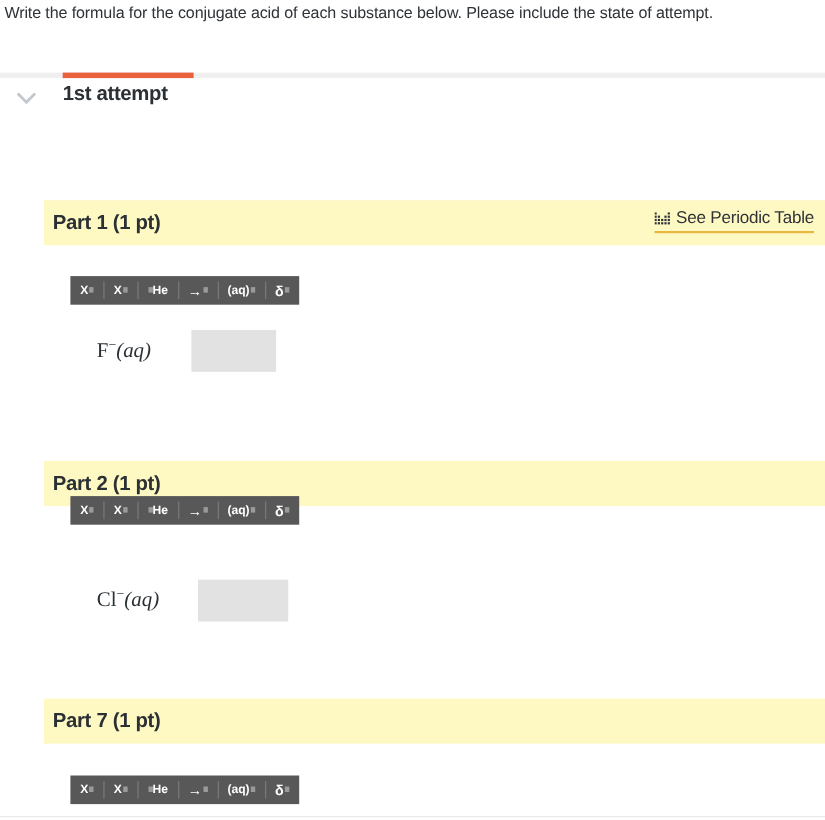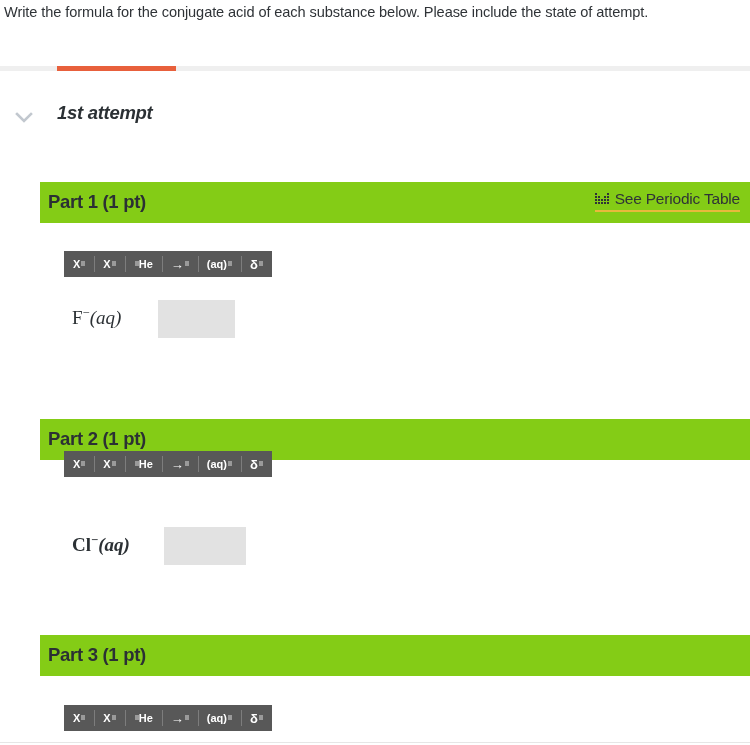--- a/index.html
+++ b/index.html
@@ -43,24 +43,23 @@
     left: 57px;
     top: 0;
     width: 119px;
     height: 5px;
     background: #e8603c;
   }
 
   .attempt-row {
     position: absolute;
     left: 0;
-    top: 100px;
+    top: 72px;
     width: 750px;
     height: 36px;
-    font-style: italic;
   }
   .chevron {
     position: absolute;
     left: 13px;
     top: 10px;
     width: 22px;
     height: 14px;
     cursor: pointer;
   }
   .chevron svg { display: block; }
@@ -73,21 +72,21 @@
     color: #2b3034;
     letter-spacing: -0.3px;
   }
 
   
   .part-header {
     position: absolute;
     left: 40px;
     width: 710px;
     height: 41px;
-    background: #84cc16;
+    background: #fef9c3;
   }
   .part-title {
     position: absolute;
     left: 8px;
     top: 9px;
     font-size: 18.5px;
     font-weight: bold;
     color: #2b3034;
     letter-spacing: -0.3px;
   }
@@ -149,21 +148,21 @@
     background: #9a9a9a;
     margin: 0 0 0 1px;
   }
   .eq-btn .sup { vertical-align: super; font-size: 8px; }
   .eq-btn .sub { vertical-align: sub;  font-size: 8px; }
   .eq-btn .pre { vertical-align: super; font-size: 8px; margin-right: 0px; }
   .eq-btn .arrow { font-size: 13px; font-weight: bold; }
   .eq-btn .delta { font-size: 13px; font-weight: bold; }
 
   
-  .answer-row { position: absolute; left: 0; width: 656px; height: 44px; }
+  .answer-row { position: absolute; left: 16px; width: 656px; height: 44px; }
   .formula {
     position: absolute;
     font-family: "Liberation Serif", serif;
     font-size: 19px;
     color: #2b3034;
     white-space: nowrap;
   }
   .formula .sup-minus {
     vertical-align: super;
     font-size: 12.5px;
@@ -291,25 +290,25 @@
         <div class="eq-btn">
           <span>(aq)</span>
           <span class="sub"><span class="ghost"></span></span>
         </div>
         <div class="eq-btn">
           <span class="delta">δ</span>
           <span class="sub"><span class="ghost"></span></span>
         </div>
       </div>
       <div class="answer-row" style="top: 525px;">
-        <div class="formula" style="left: 72px; top: 8px; font-weight: bold;"><span>Cl</span><span class="sup-minus">−</span><span class="state">(aq)</span></div>
+        <div class="formula" style="left: 72px; top: 8px;"><span>Cl</span><span class="sup-minus">−</span><span class="state">(aq)</span></div>
         <input type="text" class="answer-box" placeholder="" style="left: 164px; top: 2px; width: 82px; height: 38px;">
       </div>
       <div class="part-header" style="top: 635px;">
-        <div class="part-title">Part 3 (1 pt)</div>
+        <div class="part-title">Part 7 (1 pt)</div>
       </div>
       <div class="eq-toolbar" style="top: 705px;">
         <div class="eq-btn">
           <span>X</span>
           <span class="sup"><span class="ghost"></span></span>
         </div>
         <div class="eq-btn">
           <span>X</span>
           <span class="sub"><span class="ghost"></span></span>
         </div>

